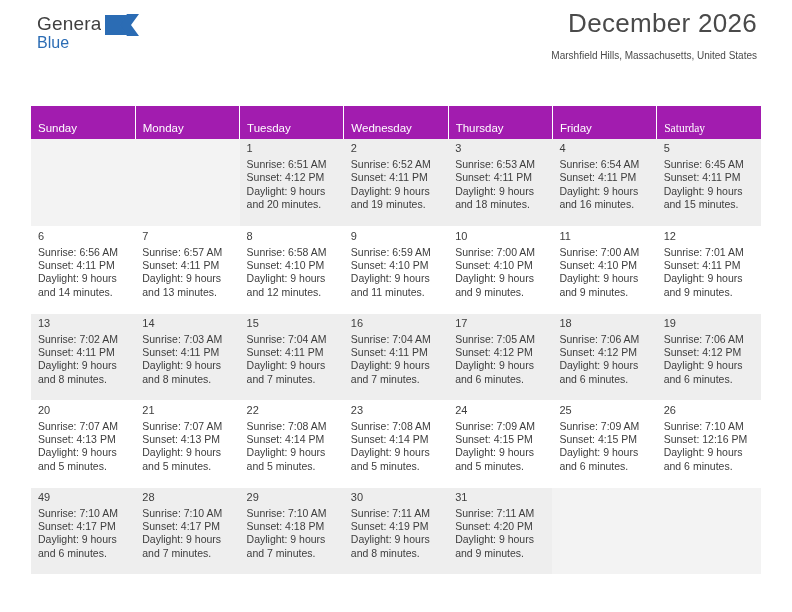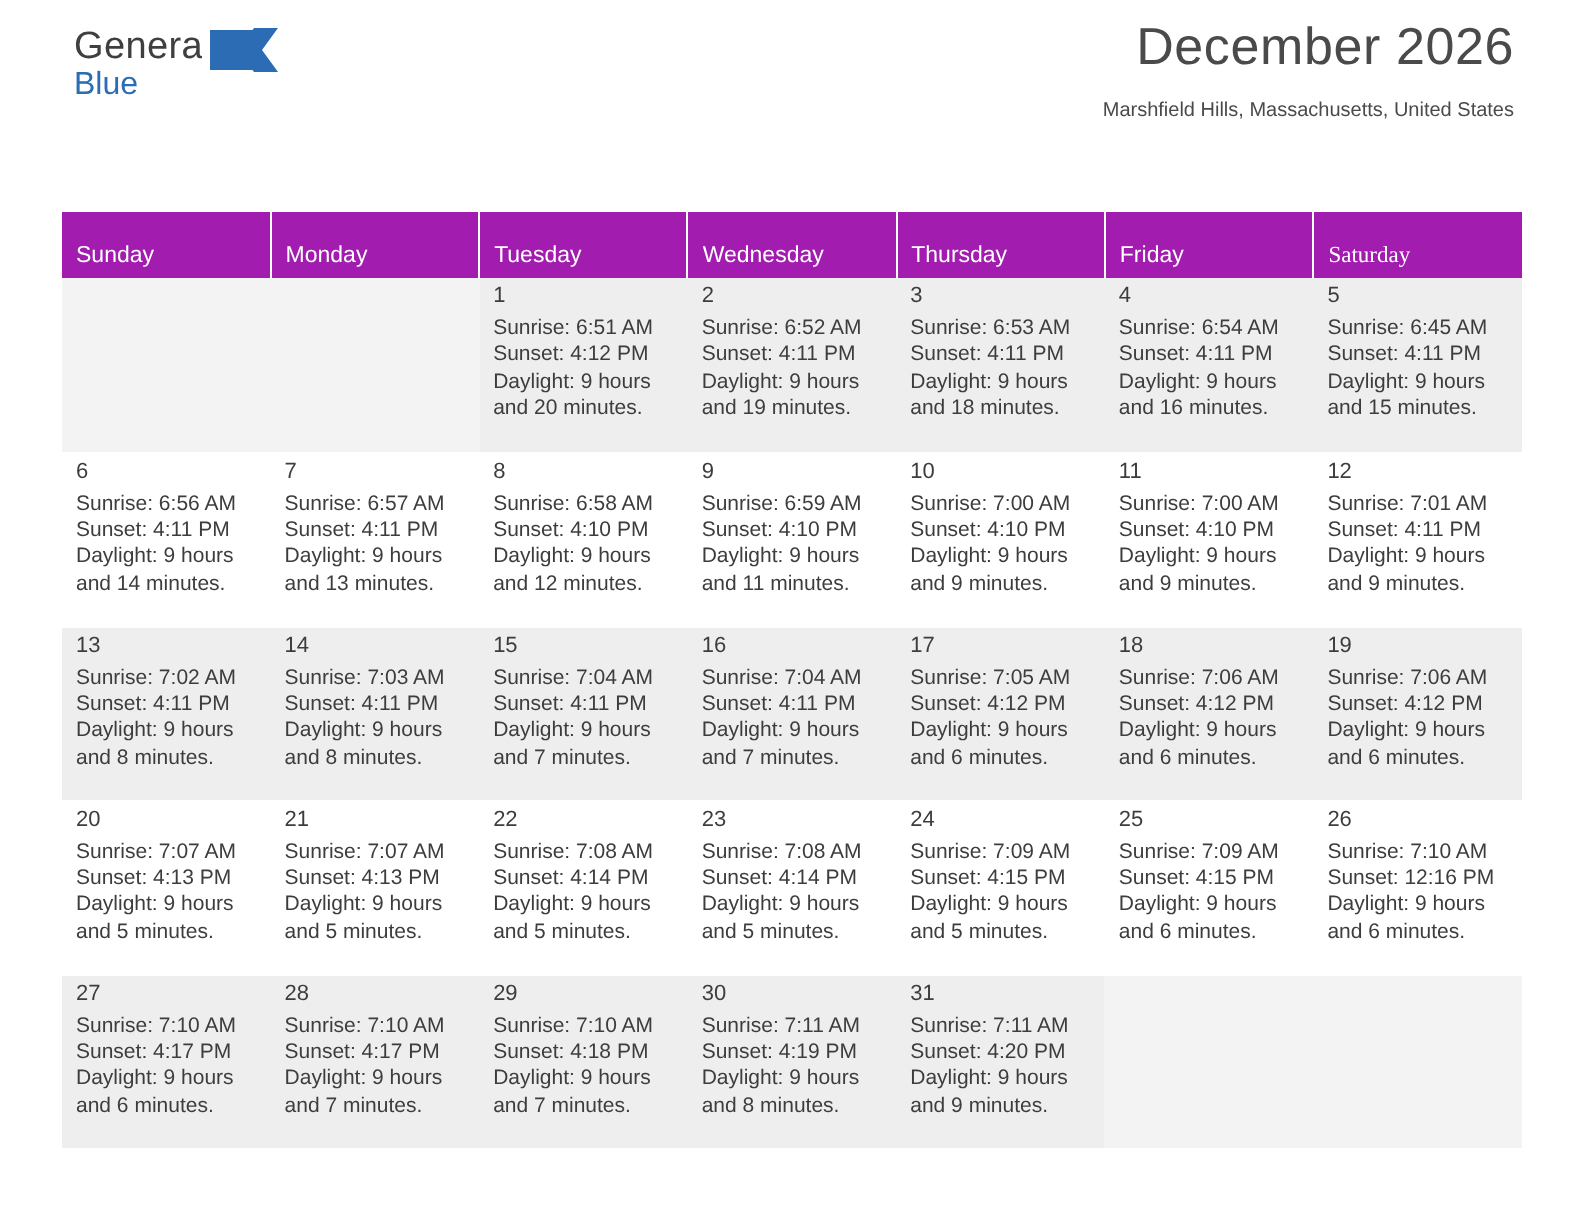--- a/index.html
+++ b/index.html
@@ -382,21 +382,21 @@
             <div class="lines">
               <span>Sunrise: 7:10 AM</span>
               <span>Sunset: 12:16 PM</span>
               <span>Daylight: 9 hours</span>
               <span>and 6 minutes.</span>
             </div>
           </td>
         </tr>
         <tr class="shade">
           <td>
-            <span class="daynum">27</span>
+            <span class="daynum">49</span>
             <div class="lines">
               <span>Sunrise: 7:10 AM</span>
               <span>Sunset: 4:17 PM</span>
               <span>Daylight: 9 hours</span>
               <span>and 6 minutes.</span>
             </div>
           </td>
           <td>
             <span class="daynum">28</span>
             <div class="lines">

